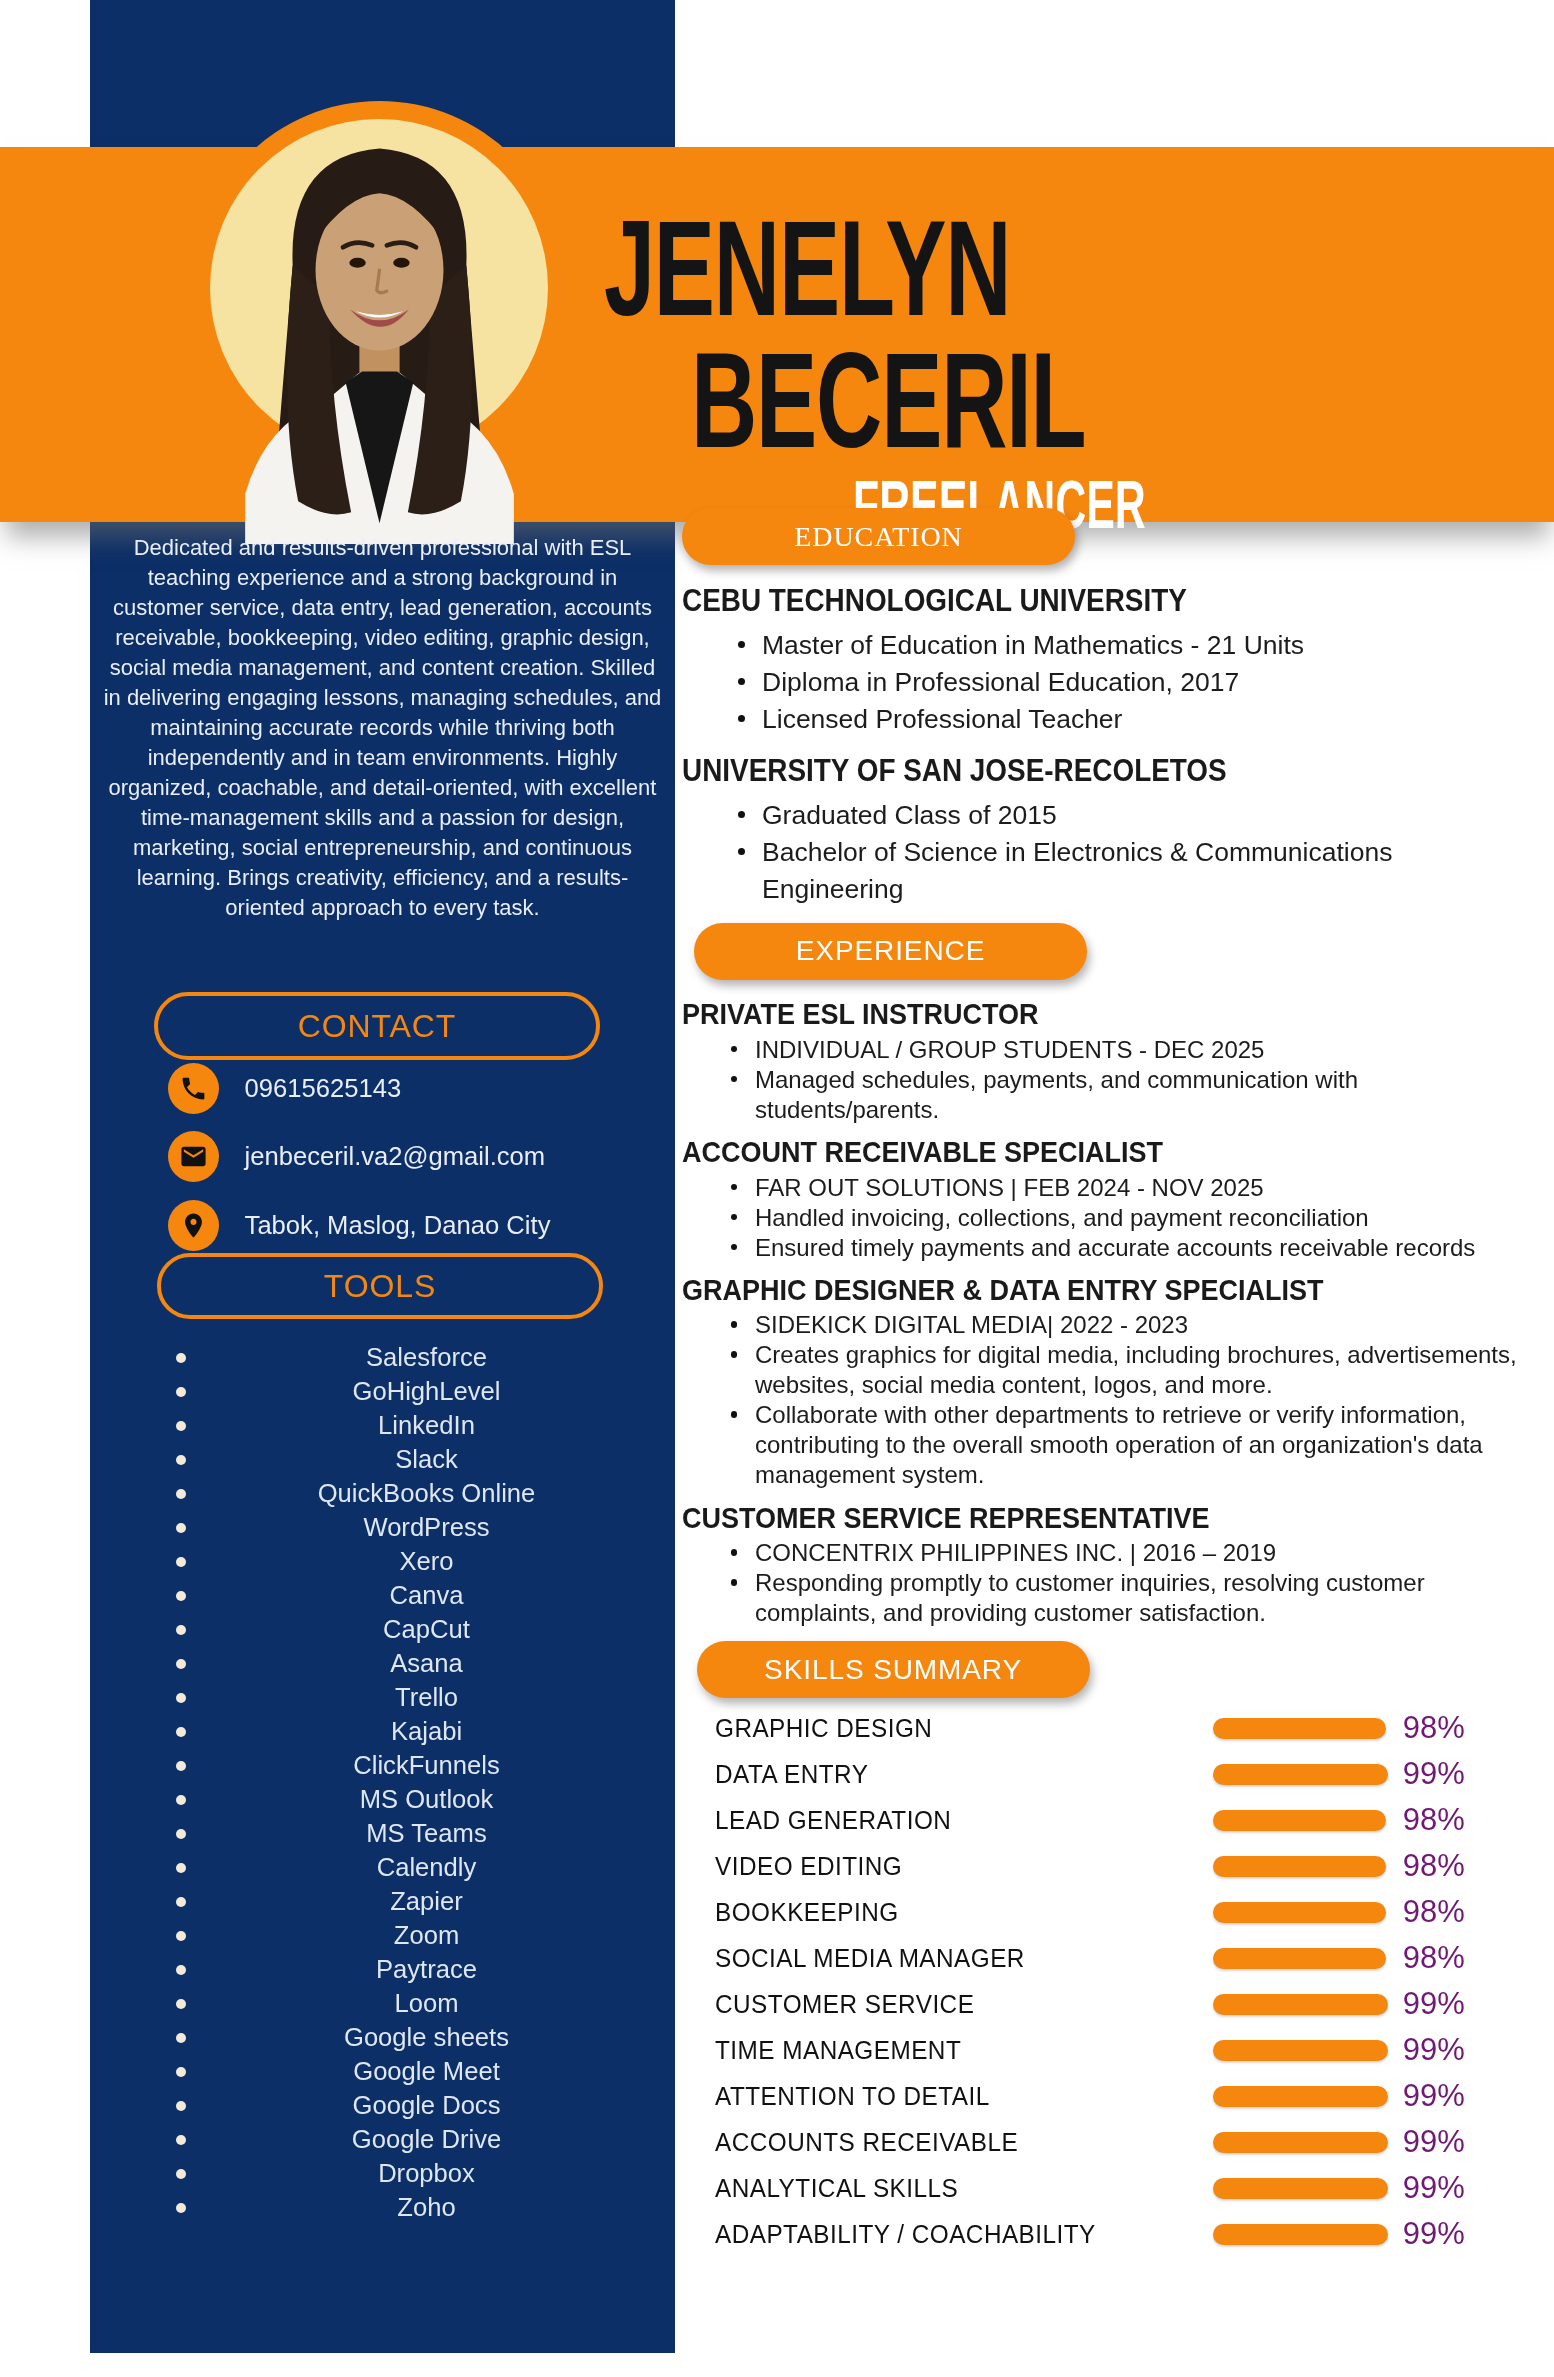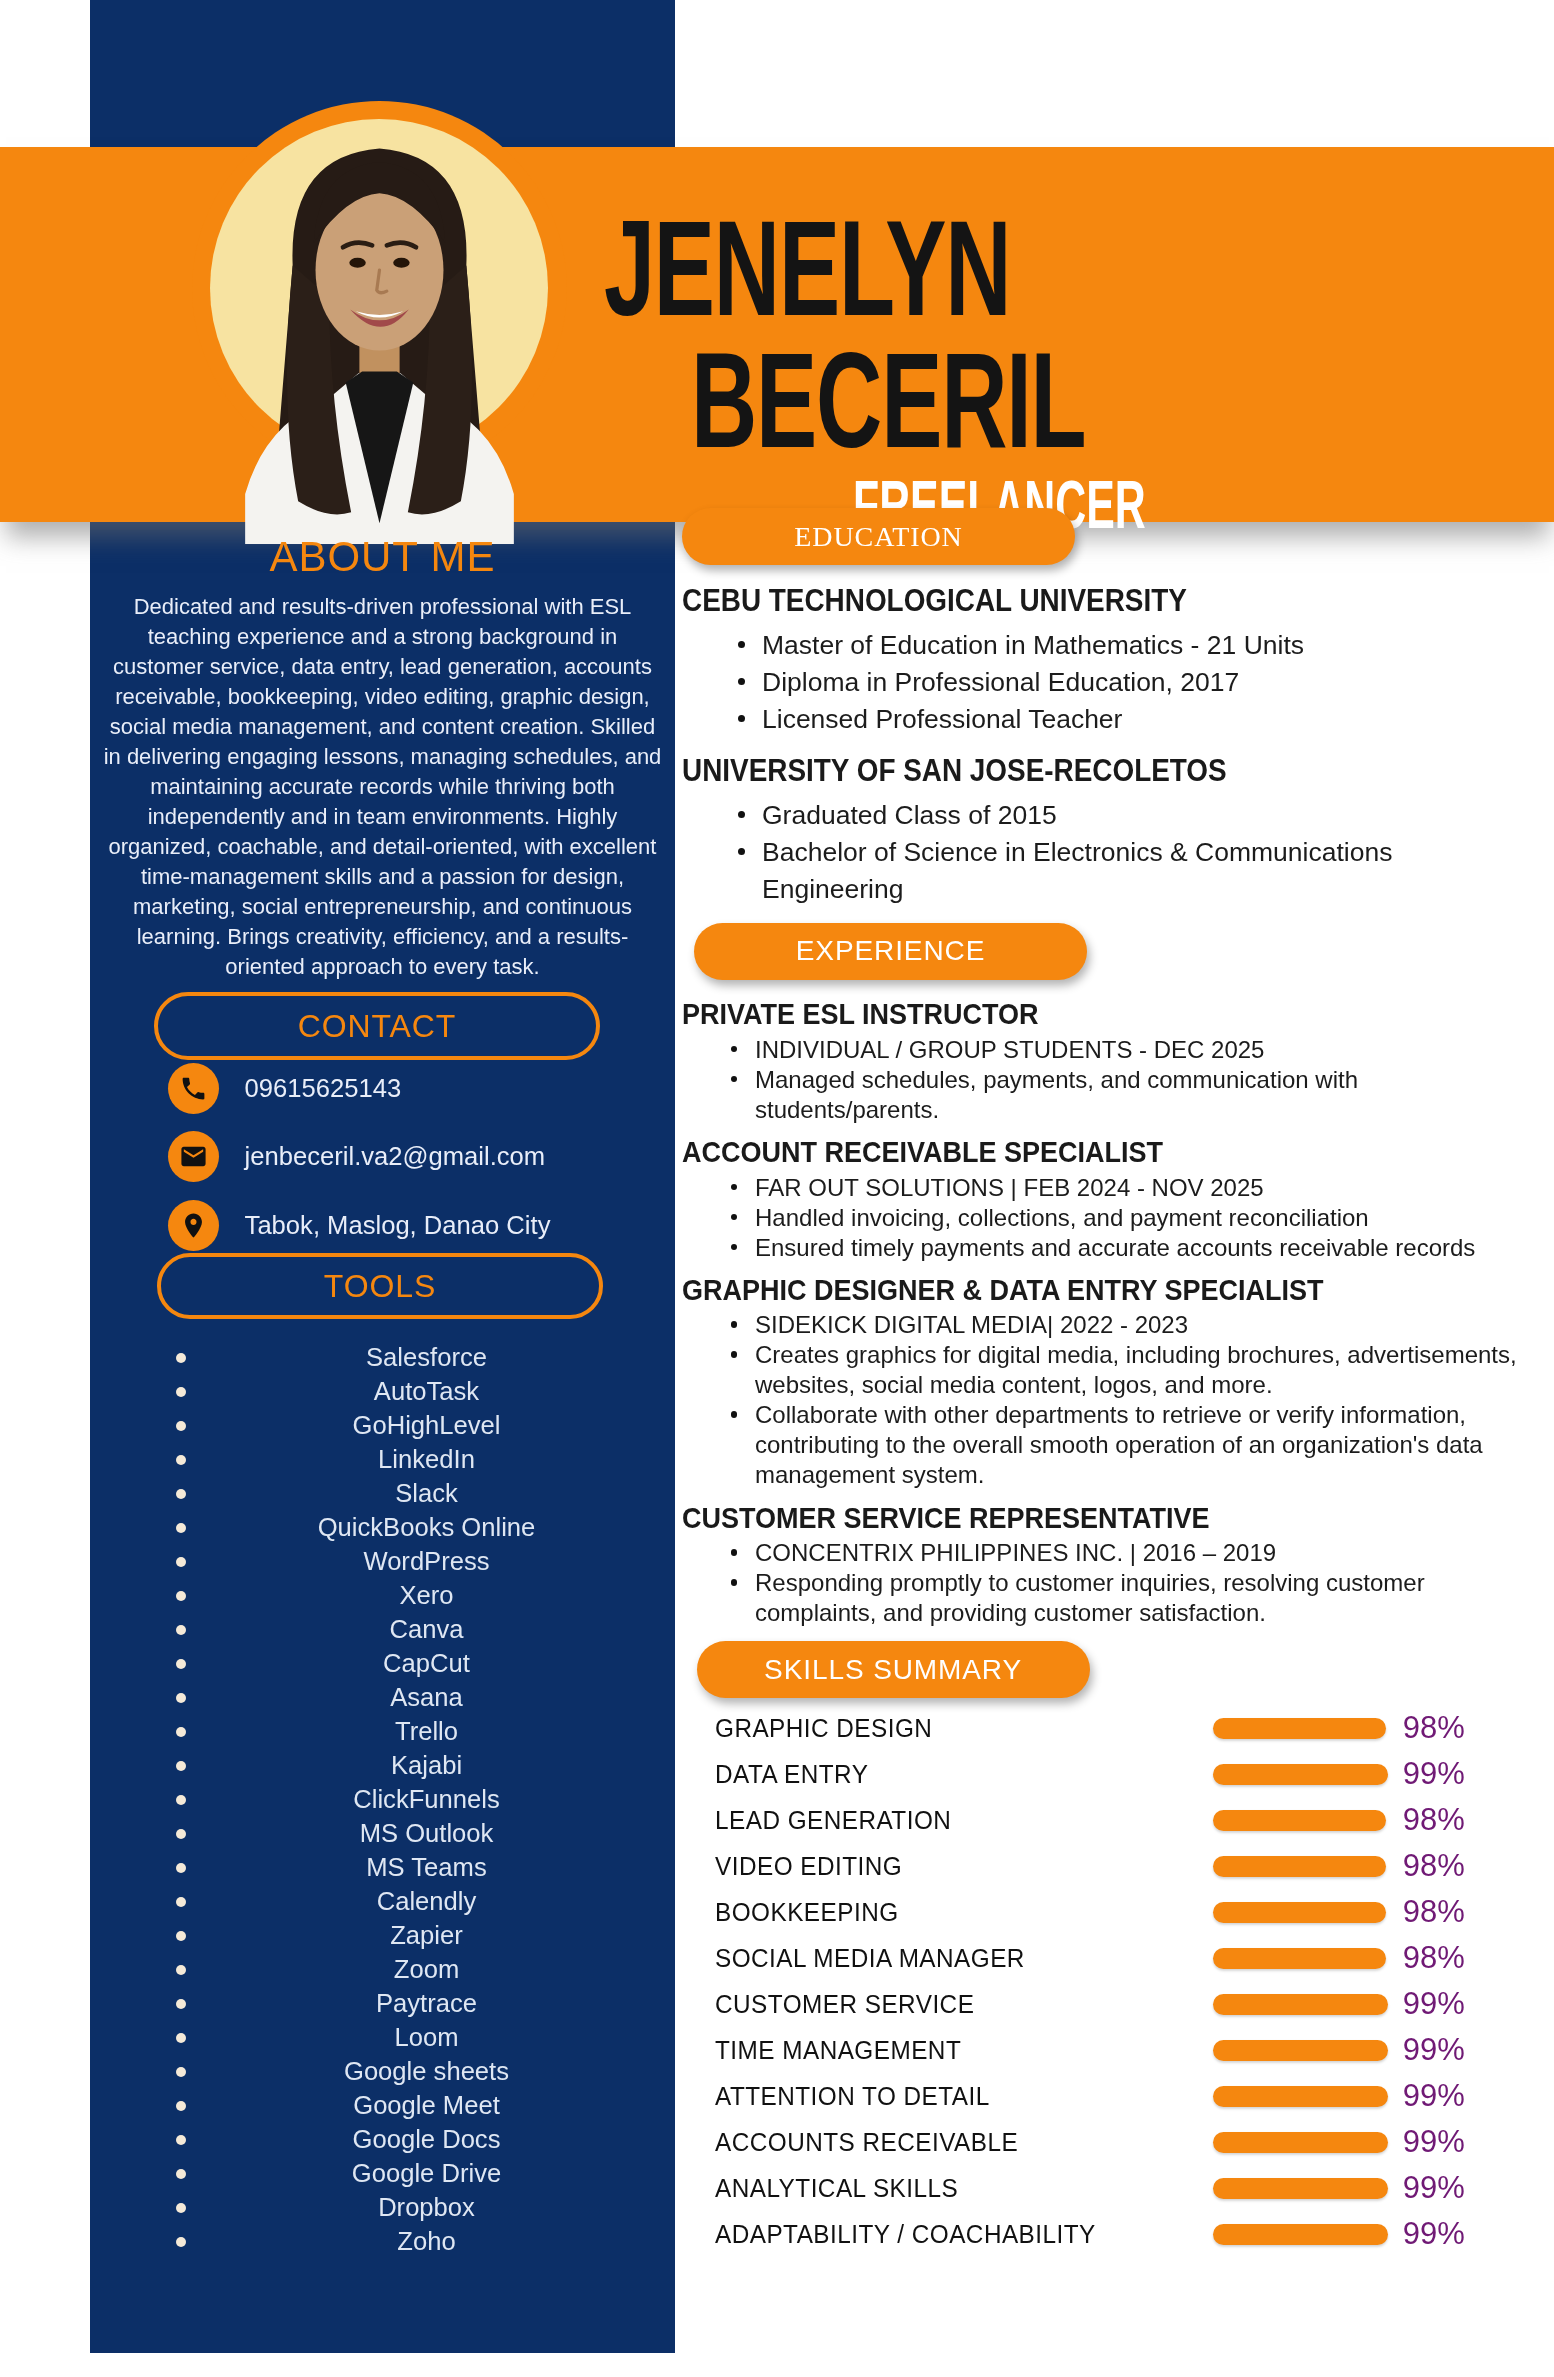--- a/index.html
+++ b/index.html
@@ -135,21 +135,20 @@
     <path d="M173 228 Q 205 252 237 228 Q 207 266 173 228 Z" fill="#a14a4a"></path>
     <path d="M179 230 Q 205 244 231 230 Q 205 238 179 230 Z" fill="#ffffff"></path>
   </g>
 </svg>
 
 <div class="abs name-first">JENELYN</div>
 <div class="abs name-last">BECERIL</div>
 <div class="abs role-title">FREELANCER</div>
 
 <div class="abs about-wrap">
-  <h2 class="about-title">ABOUT ME</h2>
   <p class="about-text">Dedicated and results-driven professional with ESL teaching experience and a strong background in customer service, data entry, lead generation, accounts receivable, bookkeeping, video editing, graphic design, social media management, and content creation. Skilled in delivering engaging lessons, managing schedules, and maintaining accurate records while thriving both independently and in team environments. Highly organized, coachable, and detail-oriented, with excellent time-management skills and a passion for design, marketing, social entrepreneurship, and continuous learning. Brings creativity, efficiency, and a results-oriented approach to every task.</p>
 </div>
 
 <div class="abs pill-outline contact-pill">
   <span>CONTACT</span>
 </div>
 
 <div class="abs contact-row row-phone">
   <span class="icon-circle">
     <svg viewBox="0 0 24 24">
@@ -178,21 +177,20 @@
 </div>
 
 <div class="abs pill-outline tools-pill">
   <span>TOOLS</span>
 </div>
 
 <ul class="abs tools-list">
 
     <li>Salesforce</li>
 
-    <li>AutoTask</li>
 
     <li>GoHighLevel</li>
 
     <li>LinkedIn</li>
 
     <li>Slack</li>
 
     <li>QuickBooks Online</li>
 
     <li>WordPress</li>

